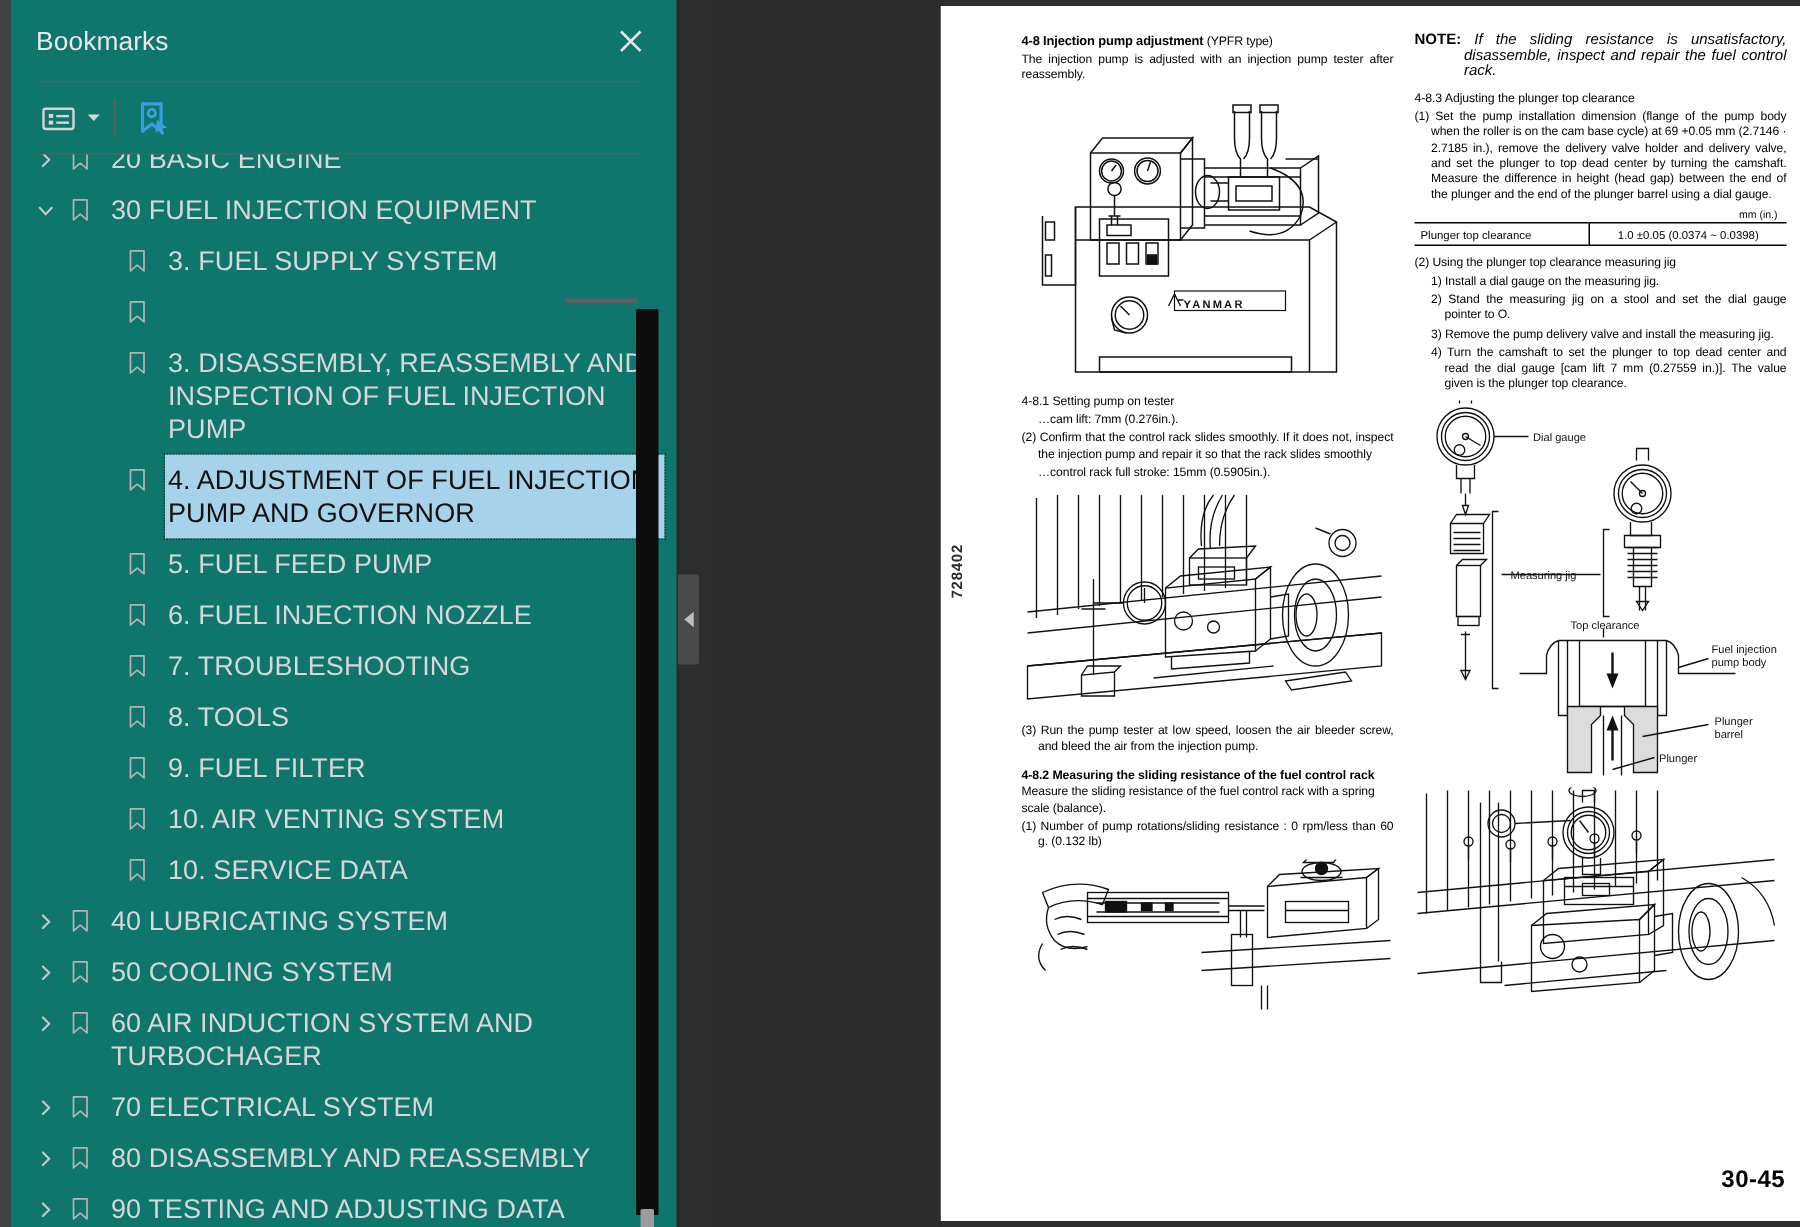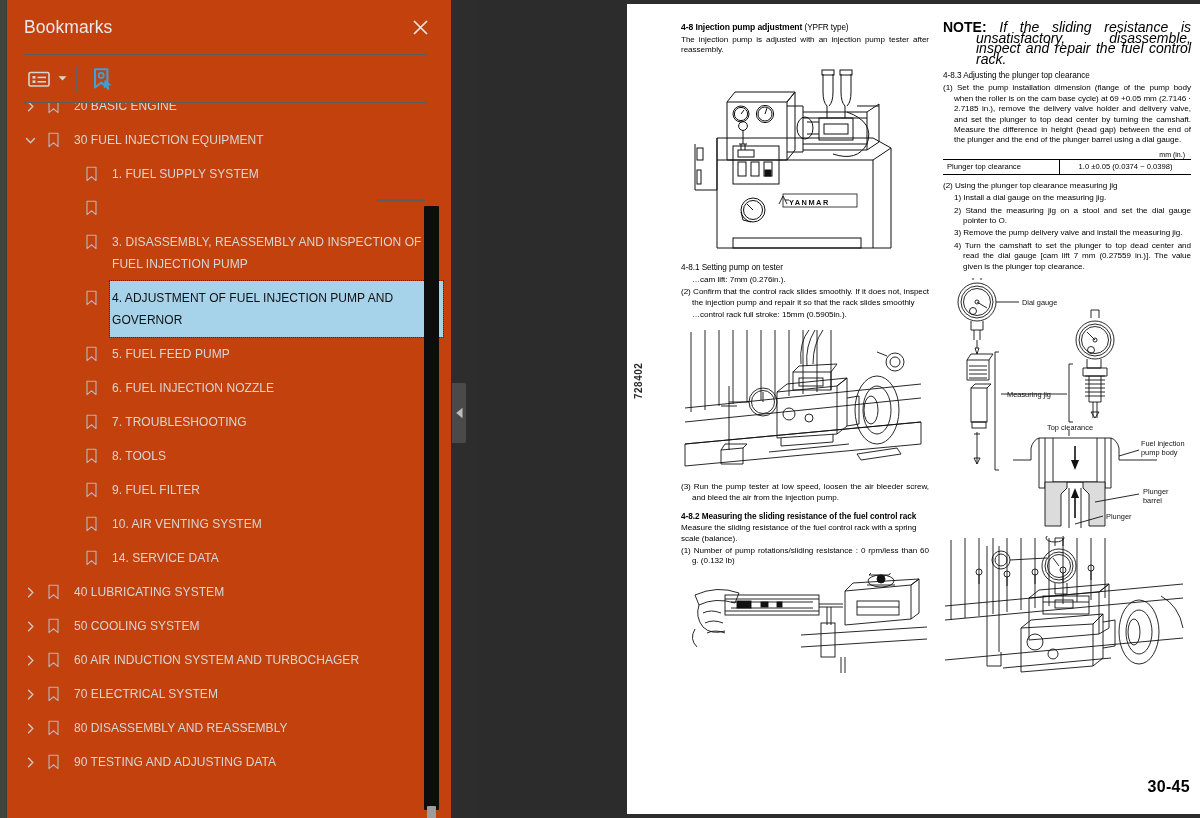--- a/index.html
+++ b/index.html
@@ -7,21 +7,21 @@
   html, body {
     width: 1200px; height: 818px; overflow: hidden;
     background: #1b1b1b;
     font-family: "Liberation Sans", sans-serif;
   }
   #app { position: relative; width: 1200px; height: 818px; display: flex; }
 
   
   .bm-panel {
     width: 452px; height: 818px;
-    background: #c2410c;
+    background: #0f766e;
     border-right: 1px solid #2b2b2b;
     position: relative;
     display: flex; flex-direction: column;
     overflow: hidden;
   }
   .bm-panel::before {
     content:""; position:absolute; left:0; top:0; bottom:0; width:6px;
     background:#434343; border-right:1px solid #3c3c3c;
   }
   .bm-header {
@@ -76,21 +76,21 @@
   .bm-row .twisty {
     flex: 0 0 24px; width: 24px; height: 34px;
     display: flex; align-items: center; justify-content: center;
     cursor: pointer;
   }
   .bm-row .bmk {
     flex: 0 0 22px; width: 22px; height: 34px;
     display: flex; align-items: center; justify-content: center;
   }
   .bm-row .lbl {
-    color: #d7d7d7; font-size: 12px; line-height: 22px;
+    color: #d7d7d7; font-size: 18px; line-height: 22px;
     padding: 6px 0 6px 10px; letter-spacing: .05px;
     font-weight: 400;
   }
   
   .depth0 { padding-left: 18px; }
   .depth1 { padding-left: 56px; }
 
   .bm-row.selected .lbl {
     background: #a6d2ea; color: #111; 
     outline: 1px dotted #333;
@@ -164,21 +164,21 @@
   .h-sub { font-size: 8.2px; font-weight: normal; margin: 6px 0 3px; letter-spacing:-.05px;}
   .h-sub2 { font-size: 8.2px; font-weight: bold; margin: 9px 0 2px; letter-spacing:-.05px;}
   .body-t {
     font-size: 8.1px; line-height: 10.4px; text-align: justify;
     letter-spacing: -.05px; margin-bottom: 2px;
   }
   .body-t.nj { text-align: left; }
   .ind { padding-left: 11px; text-indent: -11px; }
   .ind2 { padding-left: 20px; text-indent: -9px; }
   .note-t {
-    font-size: 14px; line-height: 10.6px; font-style: italic;
+    font-size: 10px; line-height: 10.6px; font-style: italic;
     text-align: justify; padding-left: 33px; text-indent: -33px;
     margin-bottom: 7px;
   }
   .note-t b { font-style: normal; }
 
   .unit-lbl { font-size: 7px; text-align: right; margin: 5px 0 1px; padding-right: 6px; }
   .sp-table {
     width: 100%; border-collapse: collapse;
     border-top: 1.3px solid #000; border-bottom: 1.3px solid #000;
     margin-bottom: 6px;
@@ -264,21 +264,21 @@
             </span>
             <span class="lbl">30 FUEL INJECTION EQUIPMENT</span>
           </div>
           <div class="bm-row depth1">
             <span class="twisty"></span>
             <span class="bmk">
               <svg width="13" height="16" viewBox="0 0 13 16">
                 <path d="M2 1.2 H11 V14.6 L6.5 10.8 L2 14.6 Z" fill="none" stroke="#b4b4b4" stroke-width="1.15" stroke-linejoin="round"></path>
               </svg>
             </span>
-            <span class="lbl">1. FUEL SUPPLY SYSTEM</span>
+            <span class="lbl">3. FUEL SUPPLY SYSTEM</span>
           </div>
           <div class="bm-row depth1">
             <span class="twisty"></span>
             <span class="bmk">
               <svg width="13" height="16" viewBox="0 0 13 16">
                 <path d="M2 1.2 H11 V14.6 L6.5 10.8 L2 14.6 Z" fill="none" stroke="#b4b4b4" stroke-width="1.15" stroke-linejoin="round"></path>
               </svg>
             </span>
           </div>
           <div class="bm-row depth1">
@@ -353,21 +353,21 @@
             </span>
             <span class="lbl">10. AIR VENTING SYSTEM</span>
           </div>
           <div class="bm-row depth1">
             <span class="twisty"></span>
             <span class="bmk">
               <svg width="13" height="16" viewBox="0 0 13 16">
                 <path d="M2 1.2 H11 V14.6 L6.5 10.8 L2 14.6 Z" fill="none" stroke="#b4b4b4" stroke-width="1.15" stroke-linejoin="round"></path>
               </svg>
             </span>
-            <span class="lbl">14. SERVICE DATA</span>
+            <span class="lbl">10. SERVICE DATA</span>
           </div>
           <div class="bm-row depth0">
             <span class="twisty">
               <svg width="11" height="11" viewBox="0 0 11 11">
                 <path d="M3.6 1.3 L7.8 5.5 L3.6 9.7" stroke="#c9c9c9" stroke-width="1.4" fill="none" stroke-linecap="round"></path>
               </svg>
             </span>
             <span class="bmk">
               <svg width="13" height="16" viewBox="0 0 13 16">
                 <path d="M2 1.2 H11 V14.6 L6.5 10.8 L2 14.6 Z" fill="none" stroke="#b4b4b4" stroke-width="1.15" stroke-linejoin="round"></path>

